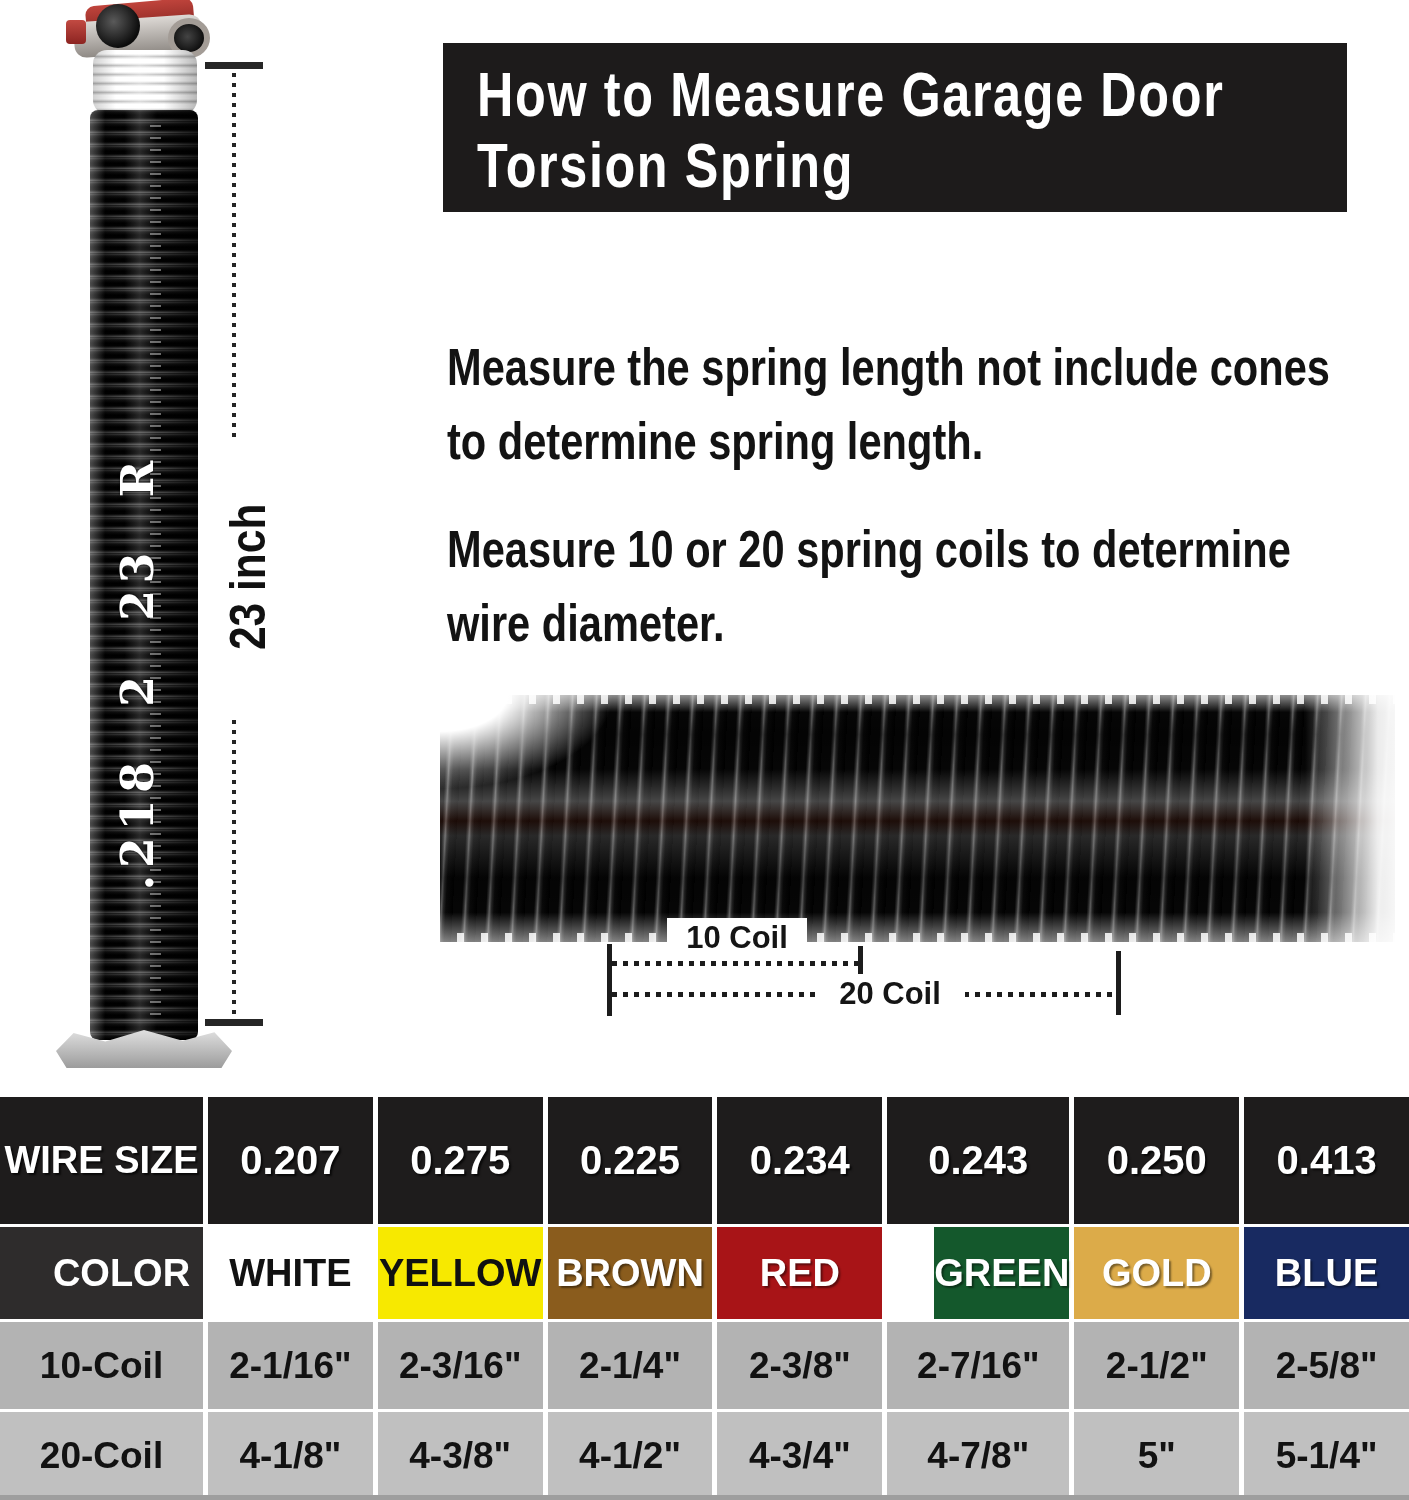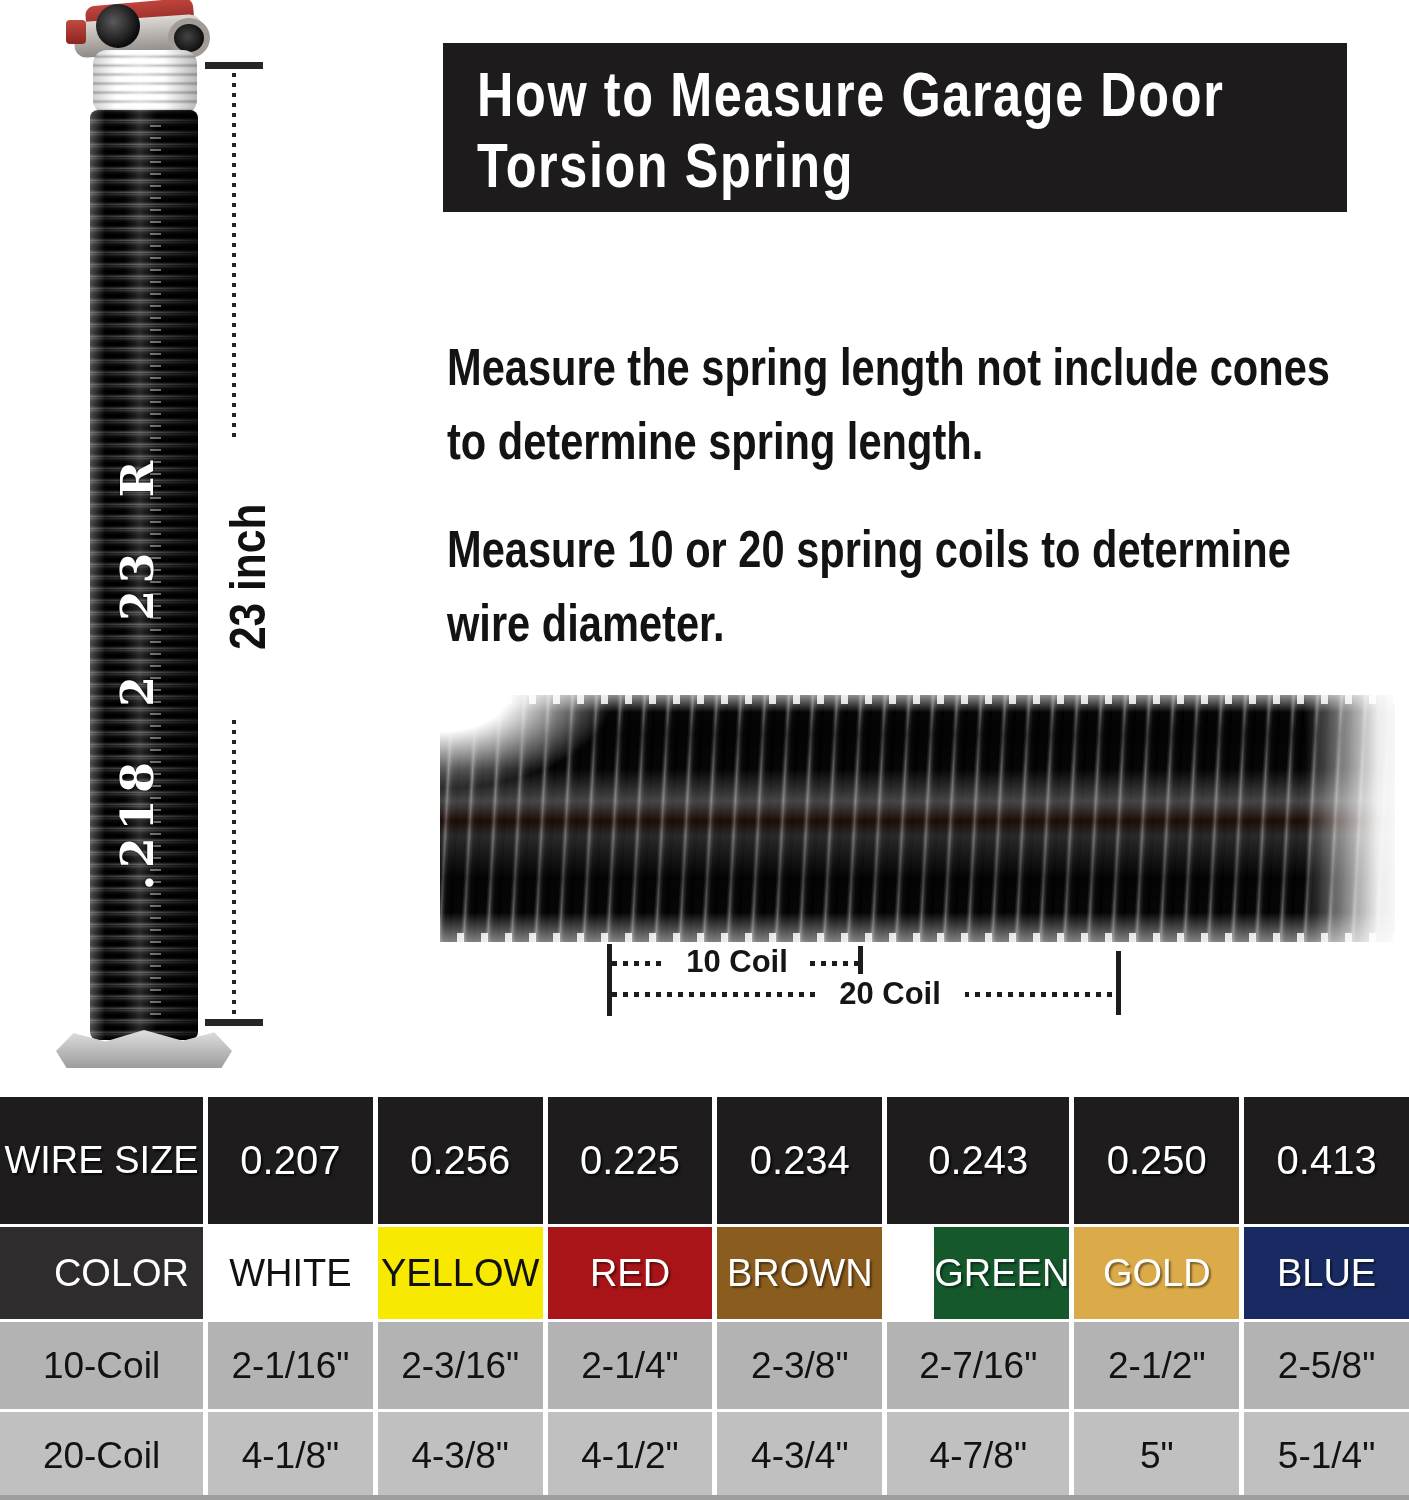--- a/index.html
+++ b/index.html
@@ -112,30 +112,30 @@
   #bar-mid{left:858px;top:946px;height:38px;}
   #bar-right{left:1116px;top:951px;height:64px;}
   .hdots{position:absolute;height:5px;
     background:repeating-linear-gradient(90deg,#1c1c1c 0 5px,rgba(0,0,0,0) 5px 11px);}
   #hdots1{left:612px;top:961px;width:246px;}
   #hdots2{left:612px;top:992px;width:504px;}
   .coil-label{
     position:absolute;height:40px;background:#fff;color:#151515;
     font-weight:bold;font-size:31px;line-height:40px;text-align:center;
   }
-  #label10{left:667px;top:942px;width:140px;}
+  #label10{left:667px;top:918px;width:140px;}
   #label20{left:815px;top:974px;width:150px;}
 
   
   .spec-table{
     position:absolute;left:0;top:1097px;width:1409px;height:403px;
     display:grid;grid-template-columns:203px repeat(7,1fr);
     grid-template-rows:127px 92px 87px 88px;gap:3px 5px;background:#fff;
   }
-  .cell{display:flex;align-items:center;justify-content:center;font-weight:normal;}
+  .cell{display:flex;align-items:center;justify-content:center;font-weight:bold;}
   .r1{background:#1e1c1c;color:#fff;font-size:40px;text-shadow:2px 2px 2px rgba(0,0,0,.7);}
   .r1.lbl{font-size:38px;background:#1e1c1c;}
   .r2{font-size:38px;}
   .r2.lbl{background:#2e2c2c;color:#fff;}
   .r2.cshadow{text-shadow:2px 2px 2px rgba(0,0,0,.45);}
   .r3{background:#b3b3b3;color:#121212;font-size:37px;}
   .r4{background:#c0c0c0;color:#121212;font-size:37px;}
   .bottom-strip{position:absolute;left:0;top:1495px;width:1409px;height:5px;background:#9e9e9e;}
 </style>
 </head>
@@ -201,32 +201,32 @@
   <div class="ann-bar" id="bar-right"></div>
   <div class="hdots" id="hdots1"></div>
   <div class="hdots" id="hdots2"></div>
   <div class="coil-label" id="label10">10 Coil</div>
   <div class="coil-label" id="label20">20 Coil</div>
 
   <div class="spec-table">
 
     <div class="cell r1 lbl" style="background-color: rgb(30, 28, 28);">WIRE SIZE</div>
     <div class="cell r1">0.207</div>
-    <div class="cell r1">0.256</div>
+    <div class="cell r1">0.275</div>
     <div class="cell r1">0.225</div>
     <div class="cell r1">0.234</div>
     <div class="cell r1">0.243</div>
     <div class="cell r1">0.250</div>
     <div class="cell r1">0.413</div>
 
     <div class="cell r2 lbl" style="background-color: rgb(46, 44, 44); padding-left: 40px;">COLOR</div>
     <div class="cell r2" style="background-color: rgb(255, 255, 255); color: rgb(17, 17, 17);">WHITE</div>
     <div class="cell r2" style="background-color: rgb(247, 233, 0); color: rgb(17, 17, 17);">YELLOW</div>
+    <div class="cell r2 cshadow" style="background-color: rgb(138, 92, 29); color: rgb(255, 255, 255);">BROWN</div>
     <div class="cell r2 cshadow" style="background-color: rgb(168, 20, 23); color: rgb(255, 255, 255);">RED</div>
-    <div class="cell r2 cshadow" style="background-color: rgb(138, 92, 29); color: rgb(255, 255, 255);">BROWN</div>
     <div class="cell r2 cshadow" style="background-color: rgb(20, 88, 44); color: rgb(255, 255, 255); margin-left: 47px;">GREEN</div>
     <div class="cell r2 cshadow" style="background-color: rgb(220, 171, 73); color: rgb(255, 255, 255);">GOLD</div>
     <div class="cell r2 cshadow" style="background-color: rgb(24, 42, 97); color: rgb(255, 255, 255);">BLUE</div>
 
     <div class="cell r3">10-Coil</div>
     <div class="cell r3">2-1/16"</div>
     <div class="cell r3">2-3/16"</div>
     <div class="cell r3">2-1/4"</div>
     <div class="cell r3">2-3/8"</div>
     <div class="cell r3">2-7/16"</div>

